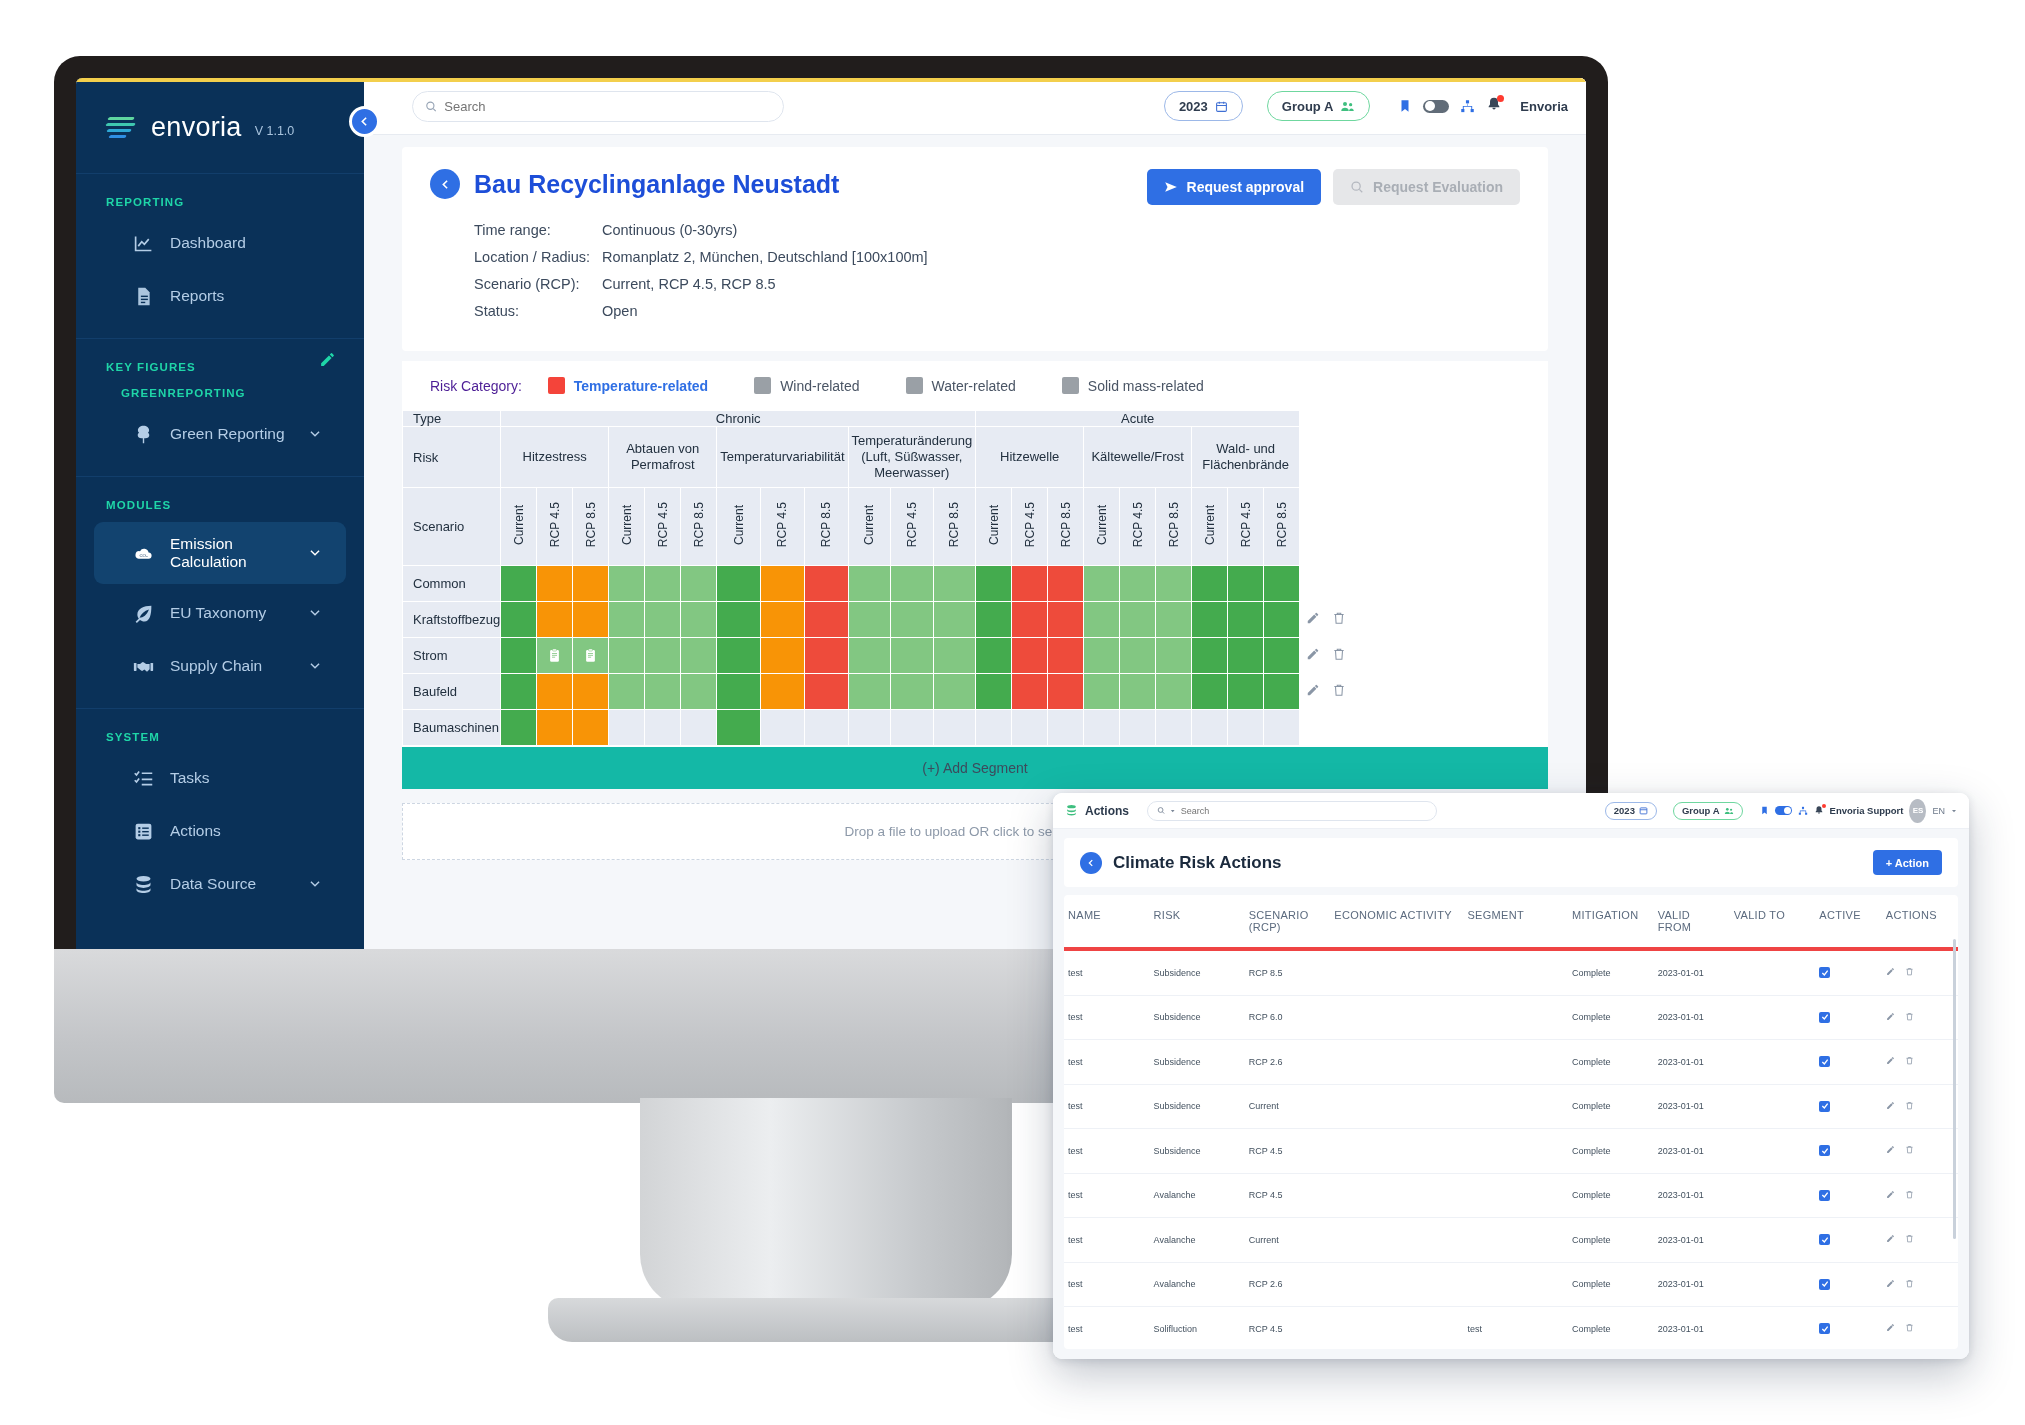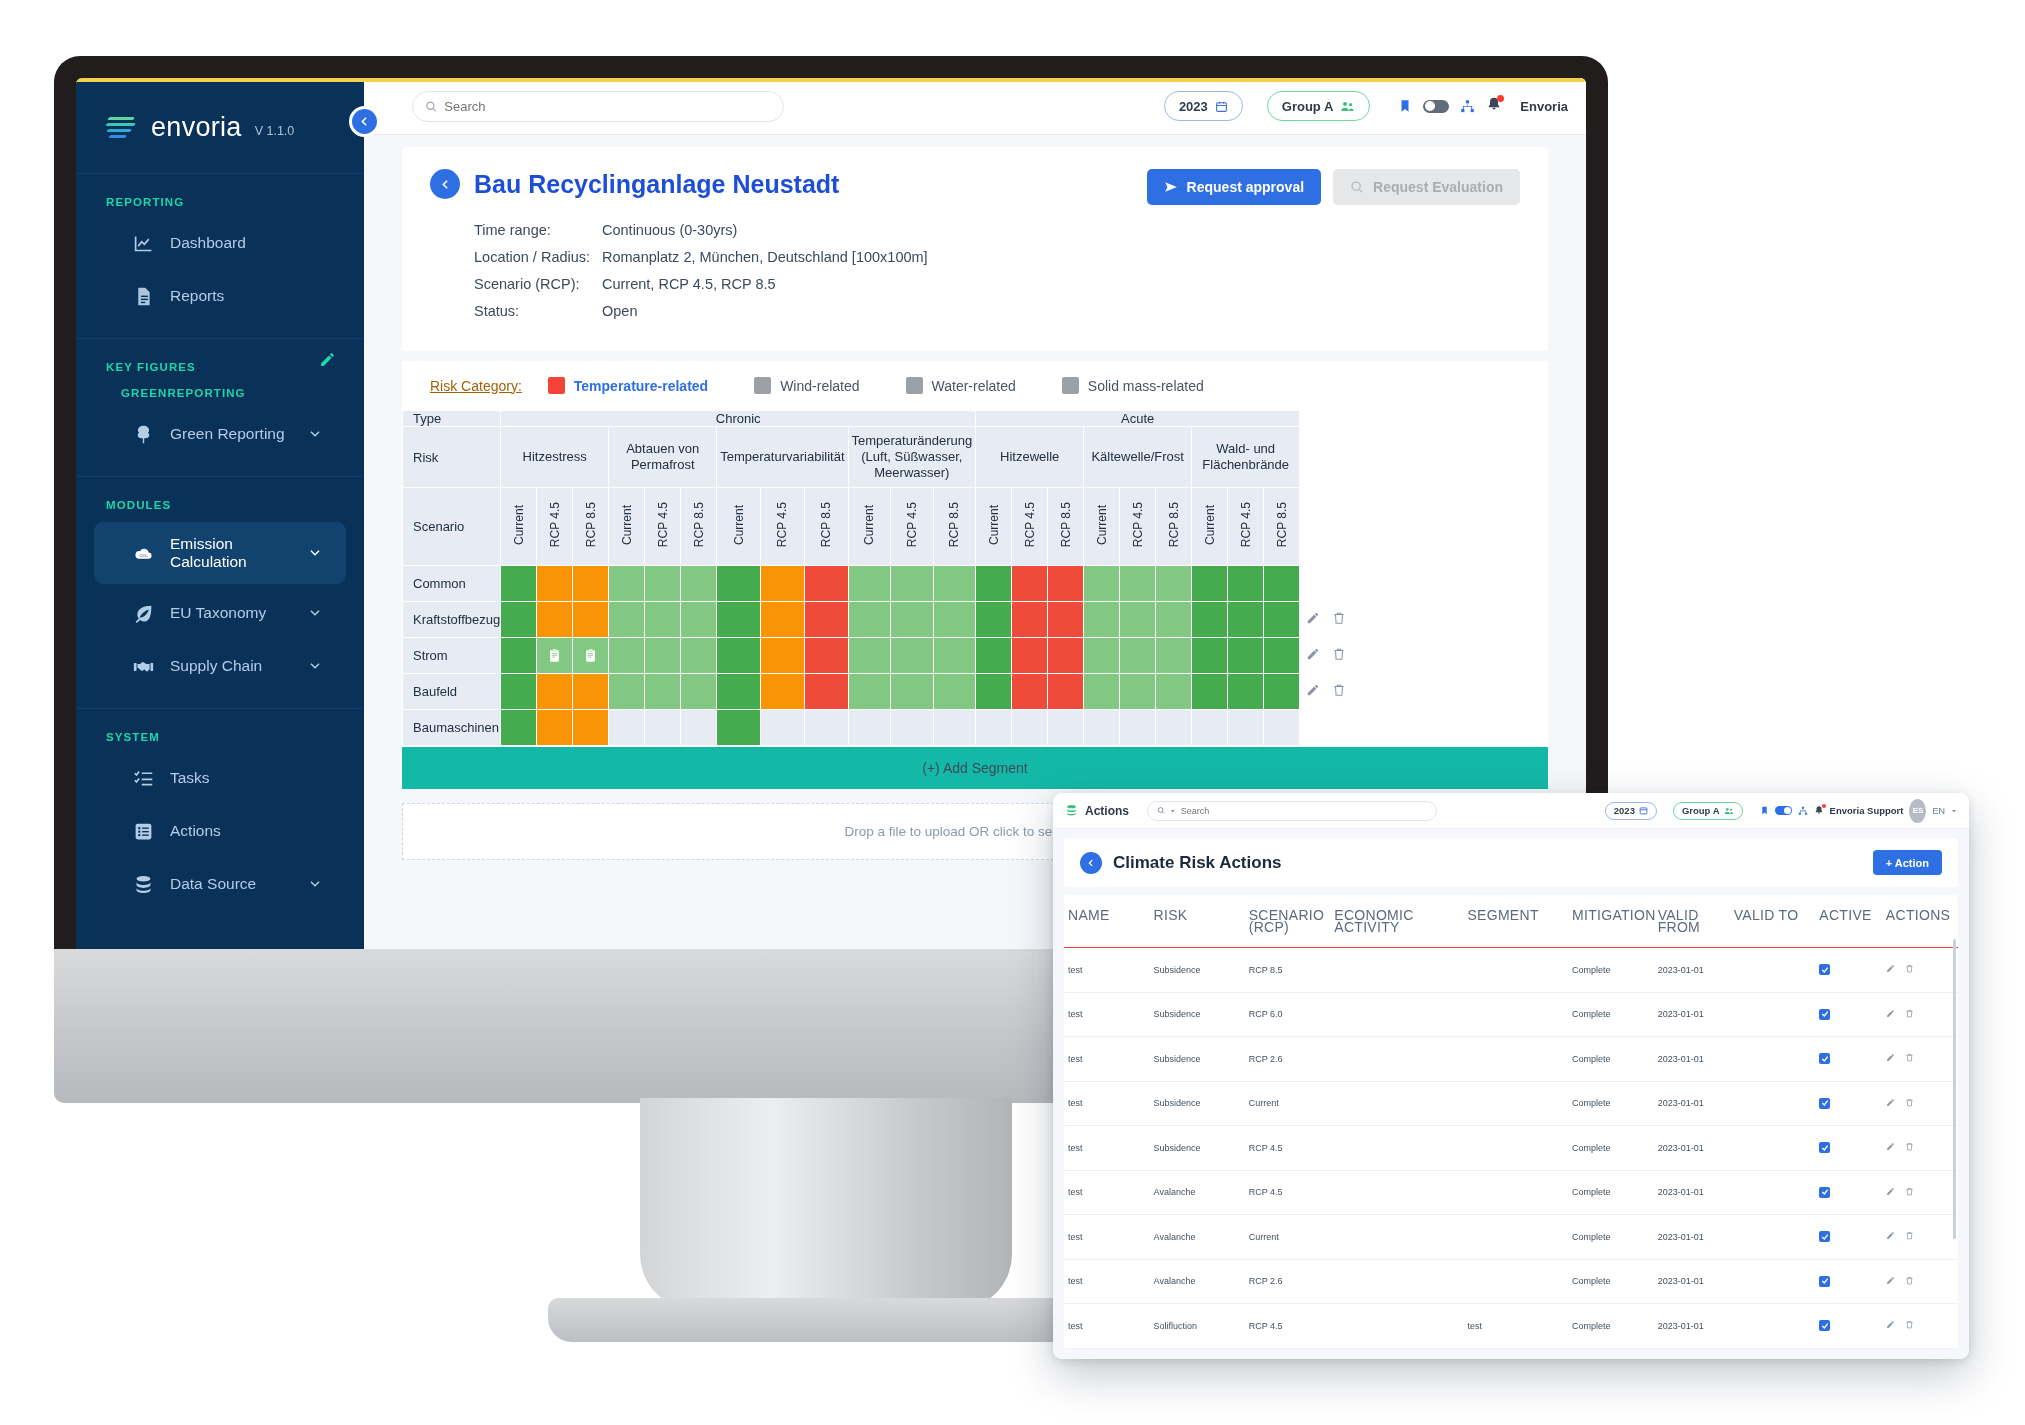--- a/index.html
+++ b/index.html
@@ -138,21 +138,21 @@
   .head-actions { margin-left: auto; display: flex; gap: 12px; }
   .btn {
     display: flex; align-items: center; gap: 9px; height: 36px; padding: 0 17px;
     border-radius: 5px; font-size: 14px; font-weight: 700; border: none; cursor: pointer;
     font-family: "Liberation Sans", sans-serif;
   }
   .btn.primary { background: #2f6fe4; color: #fff; }
   .btn.ghost { background: #e6e7e9; color: #a9aeb5; }
 
   .legend-card { display: flex; align-items: center; gap: 14px; margin: 10px 38px 0 38px; background:#fff; padding: 16px 28px; }
-  .legend-label { font-size: 14px; color: #a16207; margin-right: 12px; text-decoration: underline; }
+  .legend-label { font-size: 14px; color: #4c1d95; margin-right: 12px; }
   .legend-item { display: flex; align-items: center; gap: 9px; margin-right: 32px; font-size: 14px; color: #4a5565; }
   .legend-item.sel { color: #2f6fe4; font-weight: 700; }
   .swatch { width: 17px; height: 17px; border-radius: 2px; }
 
   
   #matrix-wrap { margin: 0 38px; background:#fff; padding: 0 0 0 0; }
   table.matrix { border-collapse: collapse; table-layout: fixed; }
   table.matrix td, table.matrix th {
     border: 1px solid #ffffff; background: #e7ebf3; font-weight: 400;
     color: #22303f; font-size: 13px; text-align: center; vertical-align: middle;
@@ -211,22 +211,22 @@
   #aw-body { background:#f5f7fa; height: calc(100% - 36px); padding: 9px 11px; }
   #aw-head-card { background:#fff; border-radius:4px; padding: 12px 16px; display:flex; align-items:center; }
   .aw-back { width:22px; height:22px; border-radius:50%; background:#2f6fe4; color:#fff; display:flex; align-items:center; justify-content:center; margin-right:11px; }
   .aw-title { font-size:17px; font-weight:700; color:#1b2a3d; }
   .aw-addbtn { margin-left:auto; background:#2f6fe4; color:#fff; border:none; border-radius:4px;
     height:25px; padding:0 13px; font-size:11px; font-weight:700; display:flex; align-items:center; gap:5px;
     font-family:"Liberation Sans", sans-serif; cursor:pointer; }
   #aw-table-card { background:#fff; border-radius:4px; margin-top:8px; height: calc(100% - 58px); overflow:hidden; position:relative; }
   table.aw-table { width:100%; border-collapse:collapse; table-layout:fixed; }
   table.aw-table th {
-    font-size:14px; letter-spacing:.3px; color:#5b6a7e; font-weight:400; text-align:left;
-    padding: 14px 4px; border-bottom:1px solid #ef4444; vertical-align: top; line-height: 12px;
+    font-size:11px; letter-spacing:.3px; color:#5b6a7e; font-weight:400; text-align:left;
+    padding: 14px 4px; border-bottom:4px solid #ef4444; vertical-align: top; line-height: 12px;
   }
   table.aw-table td {
     font-size:9px; color:#43515f; padding: 16px 4px; border-bottom:1px solid #eef1f6; text-align:left;
   }
   .cb { width:11px; height:11px; border-radius:2px; background:#2f6fe4; display:inline-flex; align-items:center; justify-content:center; }
   .aw-rowicons { display:inline-flex; gap:10px; color:#8a96a6; }
   #aw-scroll { position:absolute; right:2px; top:44px; width:3px; height:300px; background:#c9d1db; border-radius:2px; }
 </style>
 </head>
 <body>

